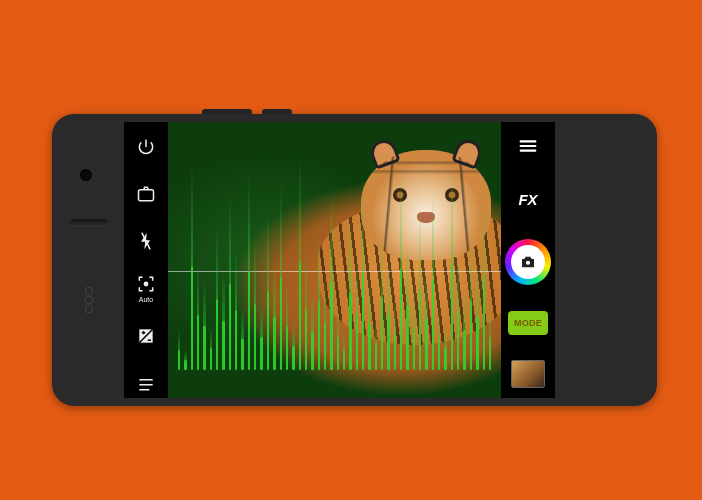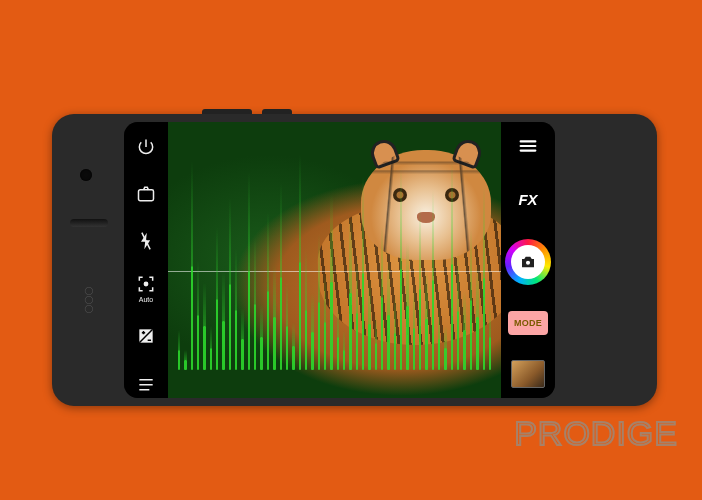--- a/index.html
+++ b/index.html
@@ -60,21 +60,20 @@
     align-items: center;
     justify-content: center;
     transform: rotate(-90deg);
   }
   .screen {
     position: absolute;
     left: 72px; top: 8px;
     width: 431px; height: 276px;
     background: #000;
     overflow: hidden;
-    border-radius: 14px;
   }
   .viewfinder {
     position: absolute;
     left: 44px; right: 54px; top: 0; bottom: 0;
     overflow: hidden;
   }
   
   .photo {
     position: absolute; inset: 0;
     background:
@@ -217,21 +216,21 @@
     display: flex; align-items: center; justify-content: center;
     cursor: pointer;
   }
   .shutter-inner {
     width: 34px; height: 34px; border-radius: 50%; background: #fff;
     display: flex; align-items: center; justify-content: center;
   }
   .shutter-inner svg { width: 18px; height: 18px; fill: #222; }
   .mode-btn {
     width: 40px; height: 24px;
-    background: #fca5a5;
+    background: #84cc16;
     color: #7a5a00;
     font-weight: 800;
     font-size: 9px;
     border-radius: 4px;
     display: flex; align-items: center; justify-content: center;
     cursor: pointer;
     letter-spacing: 0.3px;
   }
   .gallery-thumb {
     width: 34px; height: 28px;
@@ -404,14 +403,13 @@
       <div class="mode-btn">
         <span>MODE</span>
       </div>
       <div class="gallery-thumb"></div>
     </div>
 
   </div>
 </div>
 
 <div class="watermark">
-  <div class="wm-top">PRODIGE</div>
 </div>
 
 </body></html>

